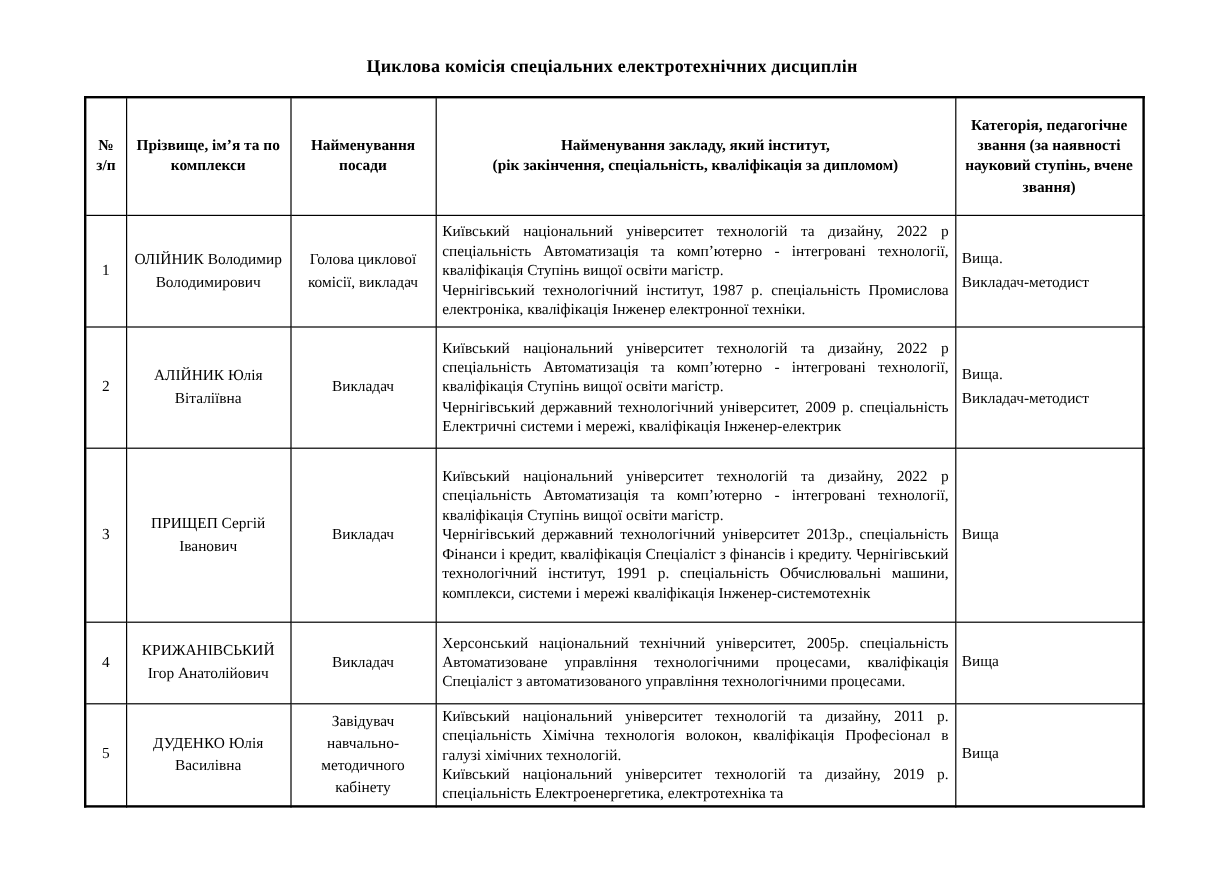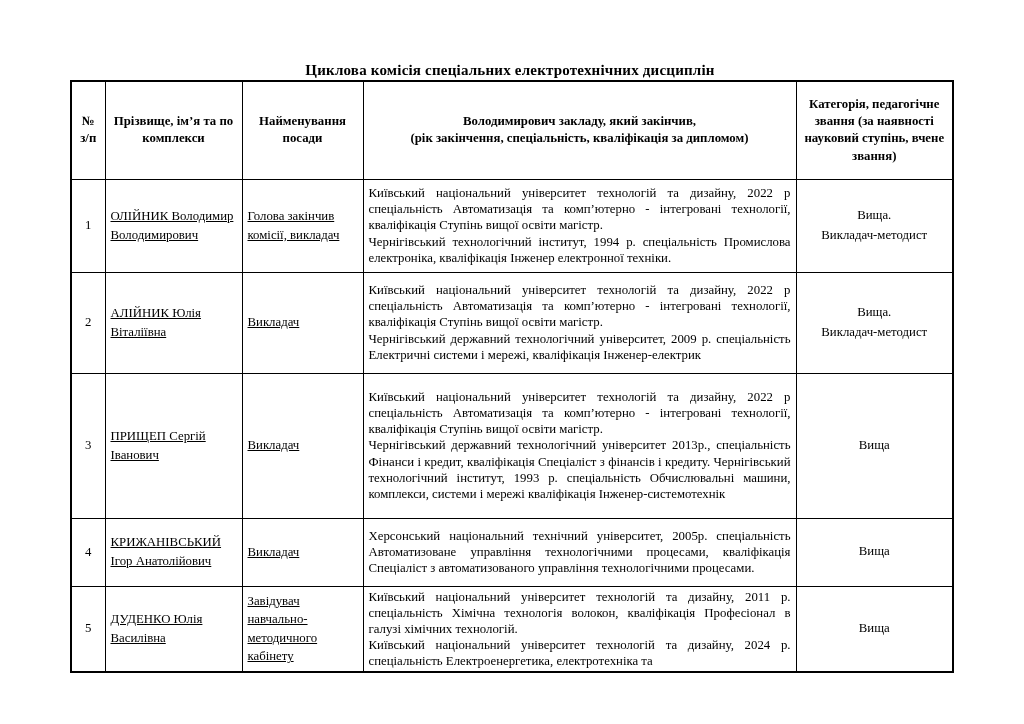--- a/index.html
+++ b/index.html
@@ -11,21 +11,21 @@
   }
   .page {
     position: relative;
     width: 1024px;
     height: 724px;
     background: #ffffff;
     overflow: hidden;
   }
   .doc-title {
     position: absolute;
-    top: 62px;
+    top: 48px;
     left: 0;
     width: 1020px;
     text-align: center;
     font-weight: bold;
     font-size: 15px;
     letter-spacing: 0.2px;
   }
   table.roster {
     position: absolute;
     top: 80px;
@@ -40,22 +40,22 @@
     padding: 2px 5px;
     font-size: 12.8px;
     vertical-align: middle;
     overflow: hidden;
   }
   th { font-weight: bold; text-align: center; font-size: 13px; line-height: 1.35; }
   .hdr-num div:last-child { margin-top: 0; }
   .hdr-inst p { margin: 0; }
   .hdr-inst p + p { margin-top: 0; }
   .cell-num { text-align: center; font-size: 13px; }
-  .cell-name, .cell-pos { line-height: 1.45; font-size: 13px; text-decoration: underline; }
-  .cell-cat { text-align: center; line-height: 1.5; font-size: 13px; }
+  .cell-name, .cell-pos { text-align: center; line-height: 1.45; font-size: 13px; }
+  .cell-cat { text-align: left; line-height: 1.5; font-size: 13px; }
   .cell-edu {
     vertical-align: top;
     text-align: justify;
     line-height: 1.26;
     padding: 1px 4px 1px 6px;
     margin-top: 12px;
   }
   .cell-edu p { margin: 0; }
   tr.h-hdr { height: 98px; }
   tr.h-r1 { height: 93px; }
@@ -82,33 +82,33 @@
 
     <tbody>
         <tr class="h-hdr">
       <th class="hdr-num">
         <div>№</div>
         <div>з/п</div>
       </th>
       <th>Прізвище, ім’я та по комплекси</th>
       <th>Найменування посади</th>
       <th class="hdr-inst">
-        <p>Володимирович закладу, який закінчив,</p>
+        <p>Найменування закладу, який інститут,</p>
         <p>(рік закінчення, спеціальність, кваліфікація за дипломом)</p>
       </th>
       <th>Категорія, педагогічне звання (за наявності науковий ступінь, вчене звання)</th>
     </tr>
 
     <tr class="h-r1">
       <td class="cell-num">1</td>
       <td class="cell-name">ОЛІЙНИК Володимир Володимирович</td>
-      <td class="cell-pos">Голова закінчив комісії, викладач</td>
+      <td class="cell-pos">Голова циклової комісії, викладач</td>
       <td class="cell-edu">
         <p>Київський національний університет технологій та дизайну, 2022 р спеціальність Автоматизація та комп’ютерно - інтегровані технології, кваліфікація Ступінь вищої освіти магістр.</p>
-        <p>Чернігівський технологічний інститут, 1994 р. спеціальність Промислова електроніка, кваліфікація Інженер електронної техніки.</p>
+        <p>Чернігівський технологічний інститут, 1987 р. спеціальність Промислова електроніка, кваліфікація Інженер електронної техніки.</p>
       </td>
       <td class="cell-cat">
         <div>Вища.</div>
         <div>Викладач-методист</div>
       </td>
     </tr>
 
     <tr class="h-r2">
       <td class="cell-num">2</td>
       <td class="cell-name">АЛІЙНИК Юлія Віталіївна</td>
@@ -122,21 +122,21 @@
         <div>Викладач-методист</div>
       </td>
     </tr>
 
     <tr class="h-r3">
       <td class="cell-num">3</td>
       <td class="cell-name">ПРИЩЕП Сергій Іванович</td>
       <td class="cell-pos">Викладач</td>
       <td class="cell-edu">
         <p>Київський національний університет технологій та дизайну, 2022 р спеціальність Автоматизація та комп’ютерно - інтегровані технології, кваліфікація Ступінь вищої освіти магістр.</p>
-        <p>Чернігівський державний технологічний університет 2013р., спеціальність Фінанси і кредит, кваліфікація Спеціаліст з фінансів і кредиту. Чернігівський технологічний інститут, 1993 р. спеціальність Обчислювальні машини, комплекси, системи і мережі кваліфікація Інженер-системотехнік</p>
+        <p>Чернігівський державний технологічний університет 2013р., спеціальність Фінанси і кредит, кваліфікація Спеціаліст з фінансів і кредиту. Чернігівський технологічний інститут, 1991 р. спеціальність Обчислювальні машини, комплекси, системи і мережі кваліфікація Інженер-системотехнік</p>
       </td>
       <td class="cell-cat">
         <div>Вища</div>
       </td>
     </tr>
 
     <tr class="h-r4">
       <td class="cell-num">4</td>
       <td class="cell-name">КРИЖАНІВСЬКИЙ Ігор Анатолійович</td>
       <td class="cell-pos">Викладач</td>
@@ -147,21 +147,21 @@
         <div>Вища</div>
       </td>
     </tr>
 
     <tr class="h-r5">
       <td class="cell-num">5</td>
       <td class="cell-name">ДУДЕНКО Юлія Василівна</td>
       <td class="cell-pos">Завідувач навчально-методичного кабінету</td>
       <td class="cell-edu">
         <p>Київський національний університет технологій та дизайну, 2011 р. спеціальність Хімічна технологія волокон, кваліфікація Професіонал в галузі хімічних технологій.</p>
-        <p>Київський національний університет технологій та дизайну, 2024 р. спеціальність Електроенергетика, електротехніка та</p>
+        <p>Київський національний університет технологій та дизайну, 2019 р. спеціальність Електроенергетика, електротехніка та</p>
       </td>
       <td class="cell-cat">
         <div>Вища</div>
       </td>
     </tr>
 
   </tbody>
     </table>
 </div>
 

